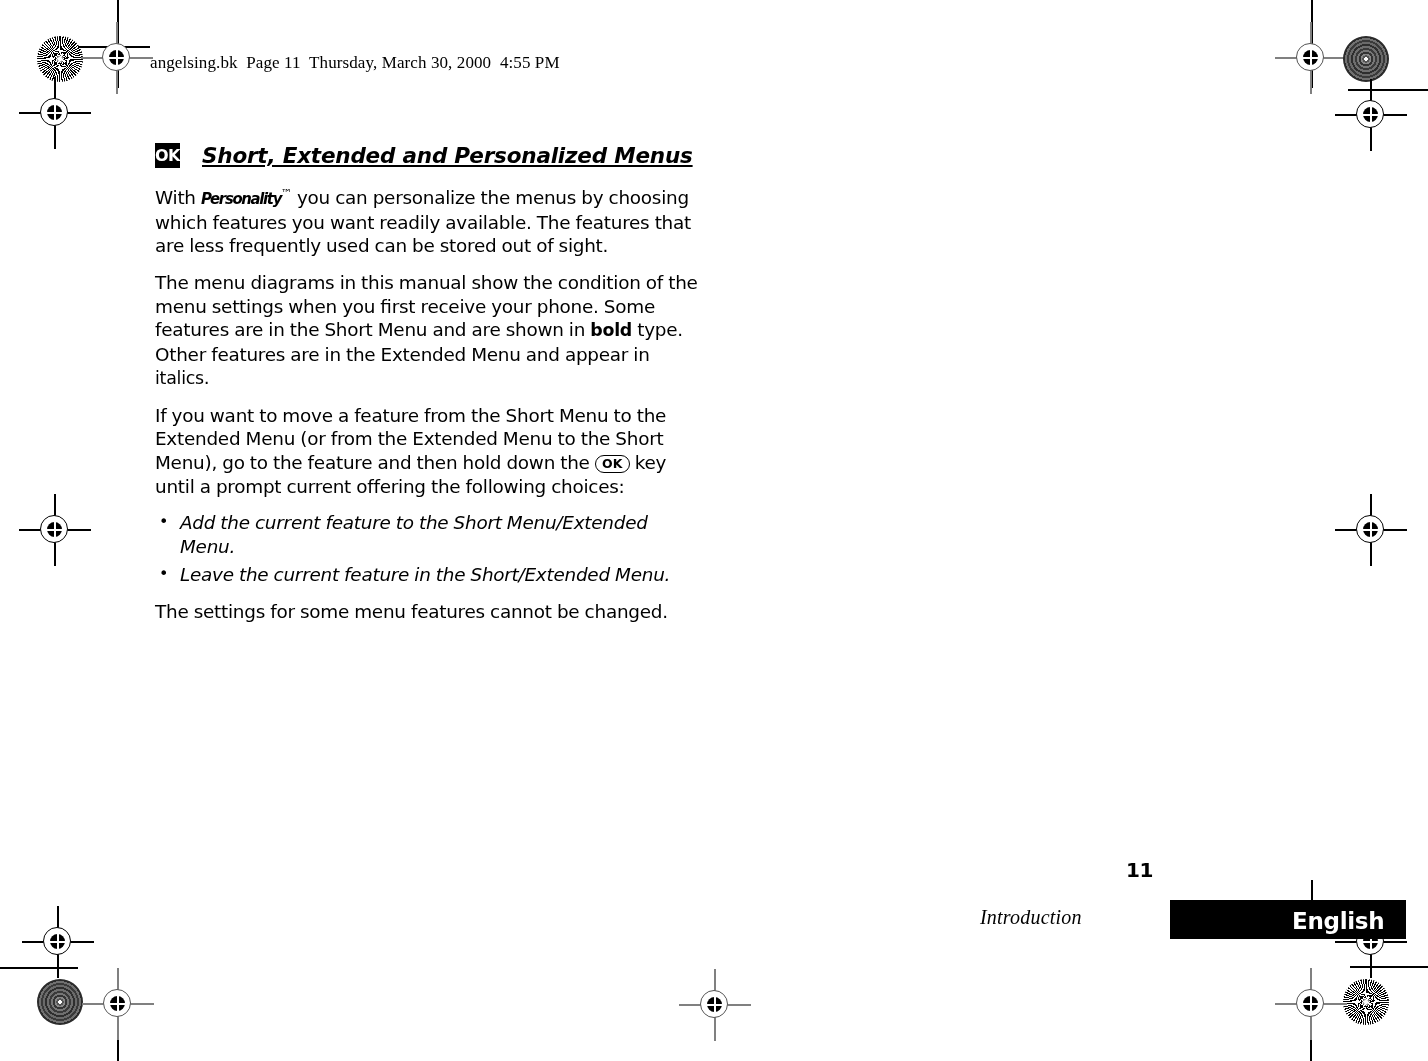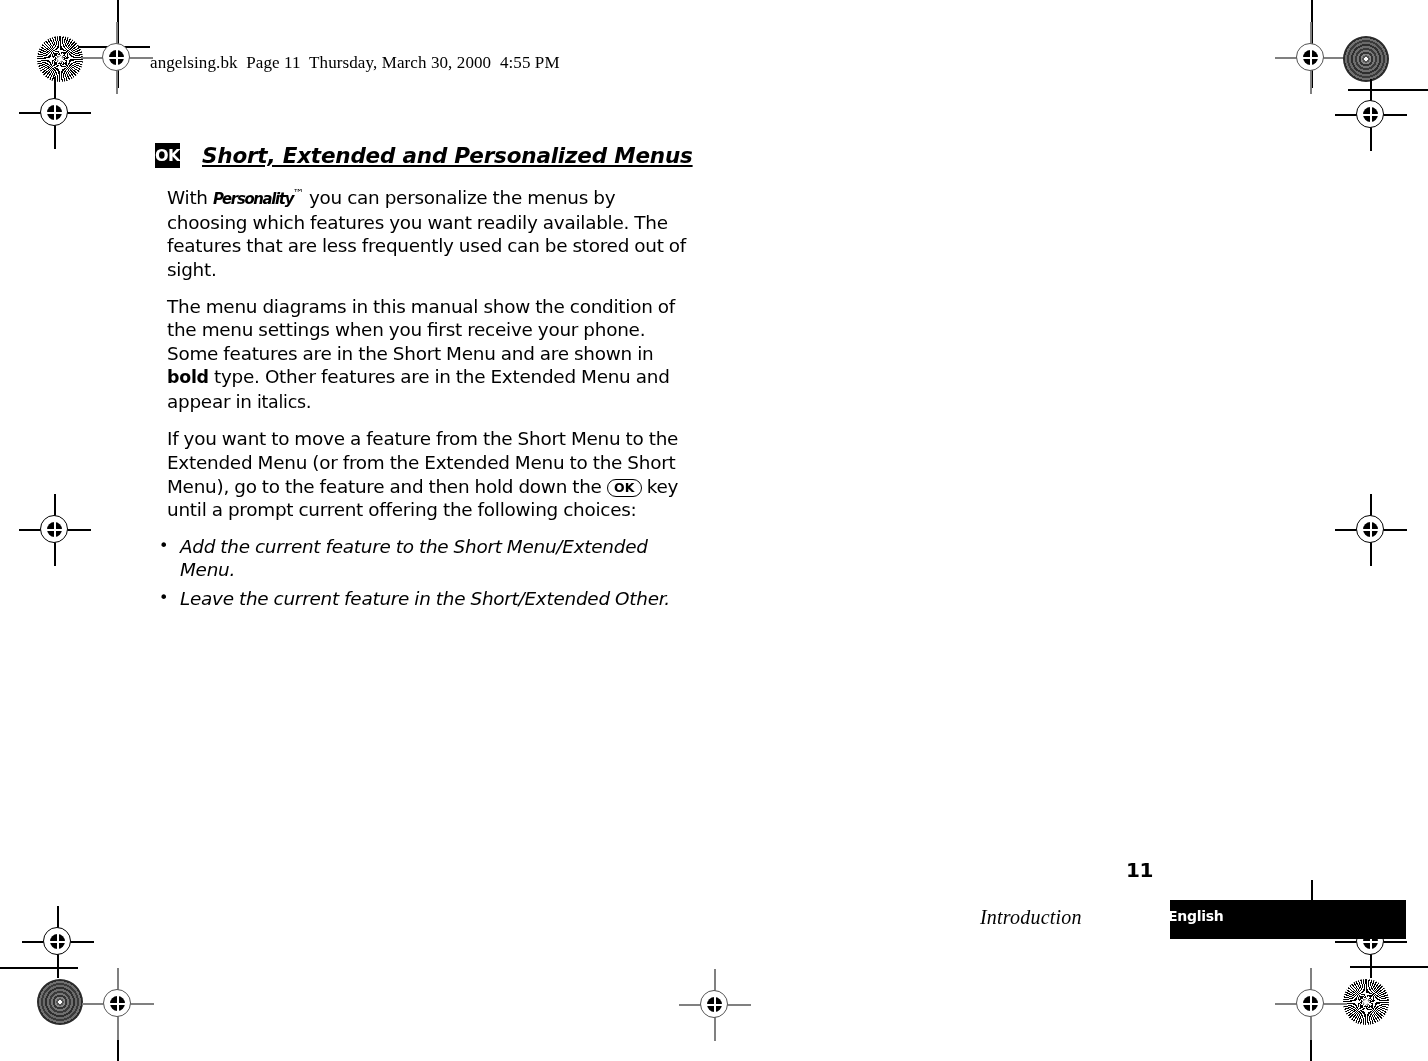--- a/index.html
+++ b/index.html
@@ -136,21 +136,21 @@
     font-family: "DejaVu Sans", sans-serif;
     font-weight: bold;
     font-style: italic;
     font-size: 21.5px;
     letter-spacing: -0.2px;
     white-space: nowrap;
     text-decoration: underline;
   }
 
   p.para {
-    margin: 0 0 13px 12px;
+    margin: 0 0 13px 0;
     font-family: "DejaVu Sans", sans-serif;
     font-size: 18.4px;
     line-height: 23.6px;
     letter-spacing: -0.25px;
     word-spacing: -0.4px;
   }
   p.para:last-child { margin-bottom: 0; }
 
   .brand {
     font-weight: bold;
@@ -223,25 +223,25 @@
     letter-spacing: -0.5px;
   }
   .lang-bar {
     position: absolute;
     left: 1170px; top: 900px;
     width: 236px; height: 39px;
     background: #000;
   }
   .lang-label {
     position: absolute;
-    left: 1168px; top: 908px;
+    left: 1292px; top: 908px;
     color: #fff;
     font-family: "DejaVu Sans", sans-serif;
     font-weight: bold;
-    font-size: 14px;
+    font-size: 23px;
     letter-spacing: -0.3px;
   }
 </style>
 </head>
 <body>
 
 <div class="marks">
 
   <div class="star-target" style="left:60px; top:59px;"></div>
   <div class="crop-line" style="left:117px; top:0px; width:2px; height:88px;"></div>
@@ -340,22 +340,23 @@
 
   <p class="para"><span>With </span><span class="brand">Personality</span><span class="tm">™</span><span> you can personalize the menus by choosing which features you want readily available. The features that are less frequently used can be stored out of sight.</span></p>
 
   <p class="para"><span>The menu diagrams in this manual show the condition of the menu settings when you ﬁrst receive your phone. Some features are in the Short Menu and are shown in </span><span class="b">bold</span><span> type. Other features are in the Extended Menu and appear in </span><span class="i">italics</span><span>.</span></p>
 
 
   <p class="para"><span>If you want to move a feature from the Short Menu to the Extended Menu (or from the Extended Menu to the Short Menu), go to the feature and then hold down the </span><span class="okkey">OK</span><span> key until a prompt current offering the following choices:</span></p>
 
   <ul class="bullets">
     <li>Add the current feature to the Short Menu/Extended Menu.</li>
-    <li>Leave the current feature in the Short/Extended Other.</li>
+    <li>Leave the current feature in the Short/Extended Menu.</li>
   </ul>
 
 
+  <p class="para">The settings for some menu features cannot be changed.</p>
 </div>
 
 <div class="footer-intro">Introduction</div>
 <div class="footer-page">11</div>
 <div class="lang-bar"></div>
 <div class="lang-label">English</div>
 
 </body></html>

